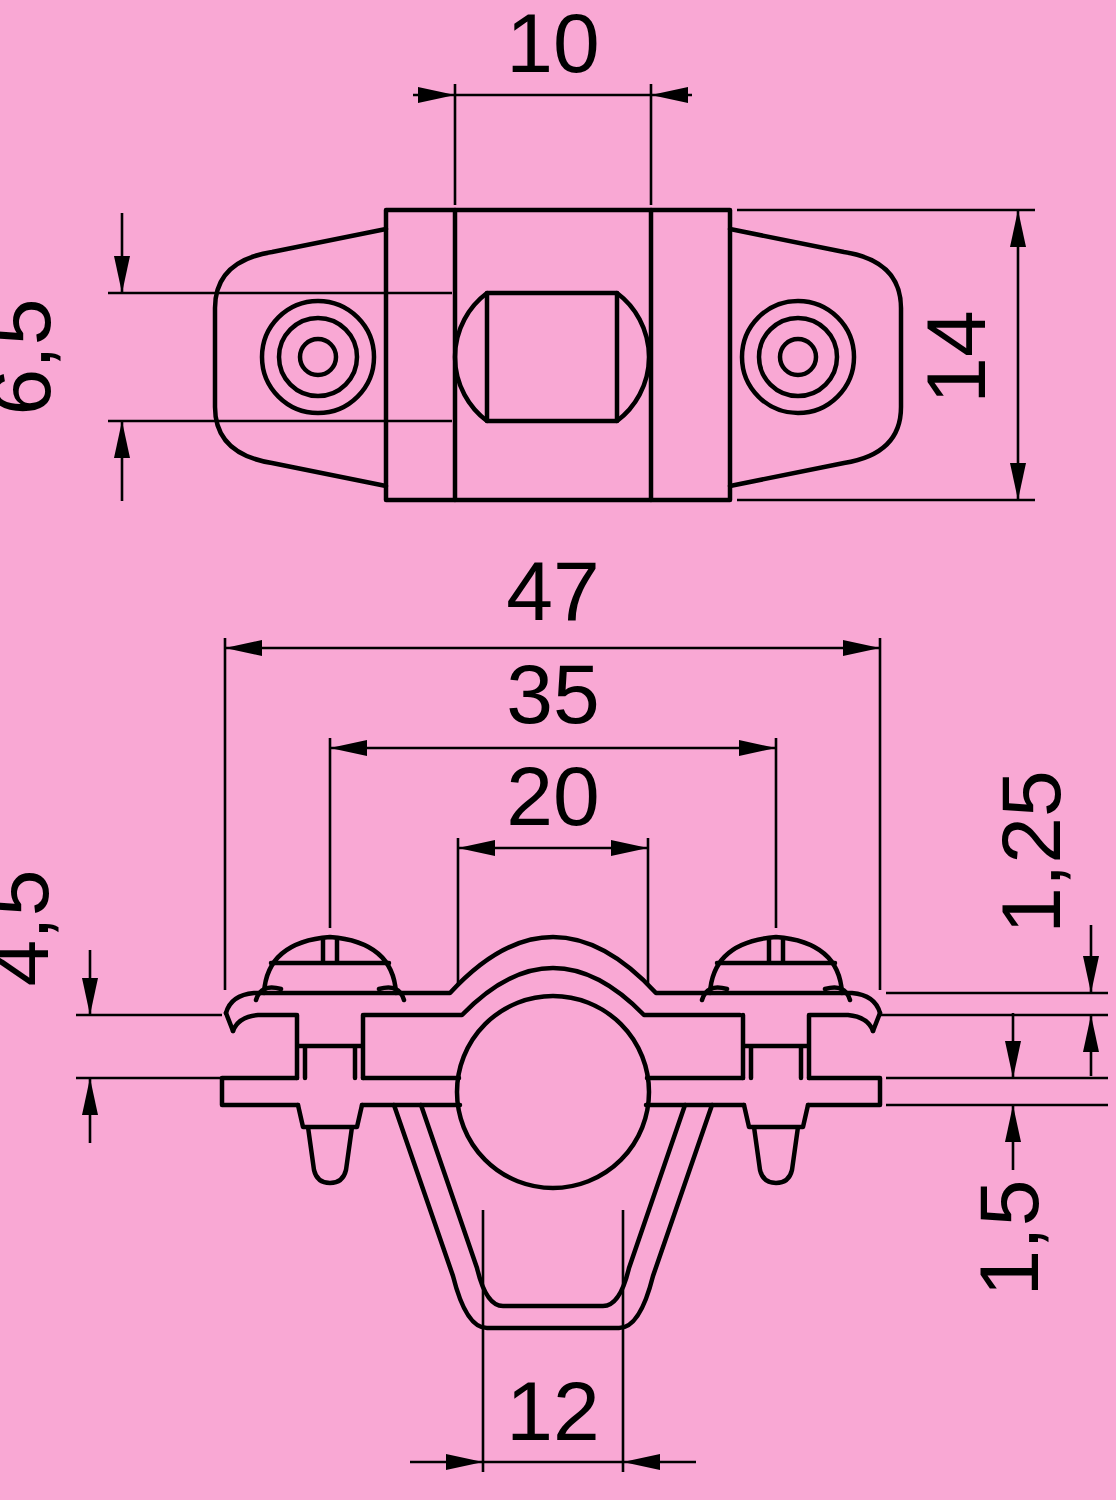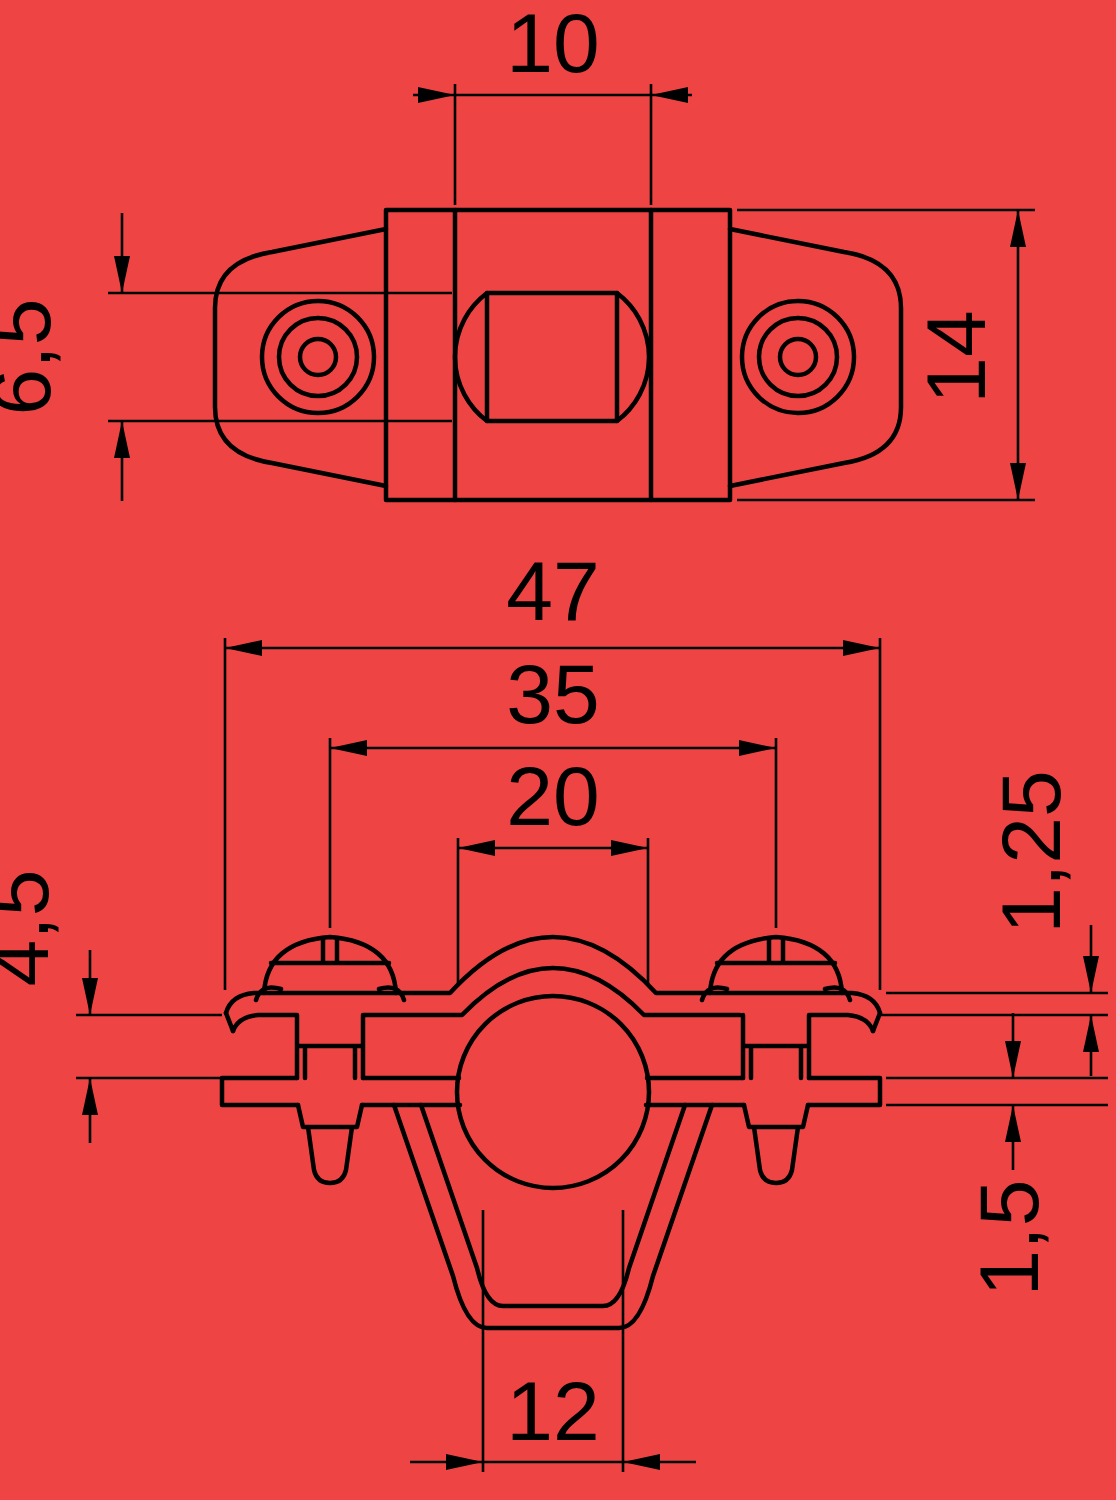--- a/index.html
+++ b/index.html
@@ -1,21 +1,21 @@
 <!DOCTYPE html>
 <html><head>
 <meta charset="utf-8">
 <style>
   * { margin:0; padding:0; box-sizing:border-box; }
   html, body { background:#ffffff; }
   .page {
     position:relative;
     width:1116px;
     height:1500px;
-    background:#ef4444;
+    background:#f9a8d4;
     overflow:hidden;
   }
   svg { display:block; width:100%; height:100%; }
   .obj  { fill:none; stroke:#000000; stroke-width:4.5; stroke-linecap:round; stroke-linejoin:round; }
   .thin { fill:none; stroke:#000000; stroke-width:2.6; stroke-linecap:butt; }
   .arr  { fill:#000000; stroke:none; }
   .lbl  {
     font-family:"Liberation Sans","DejaVu Sans",sans-serif;
     font-size:84px;
     fill:#000000;

